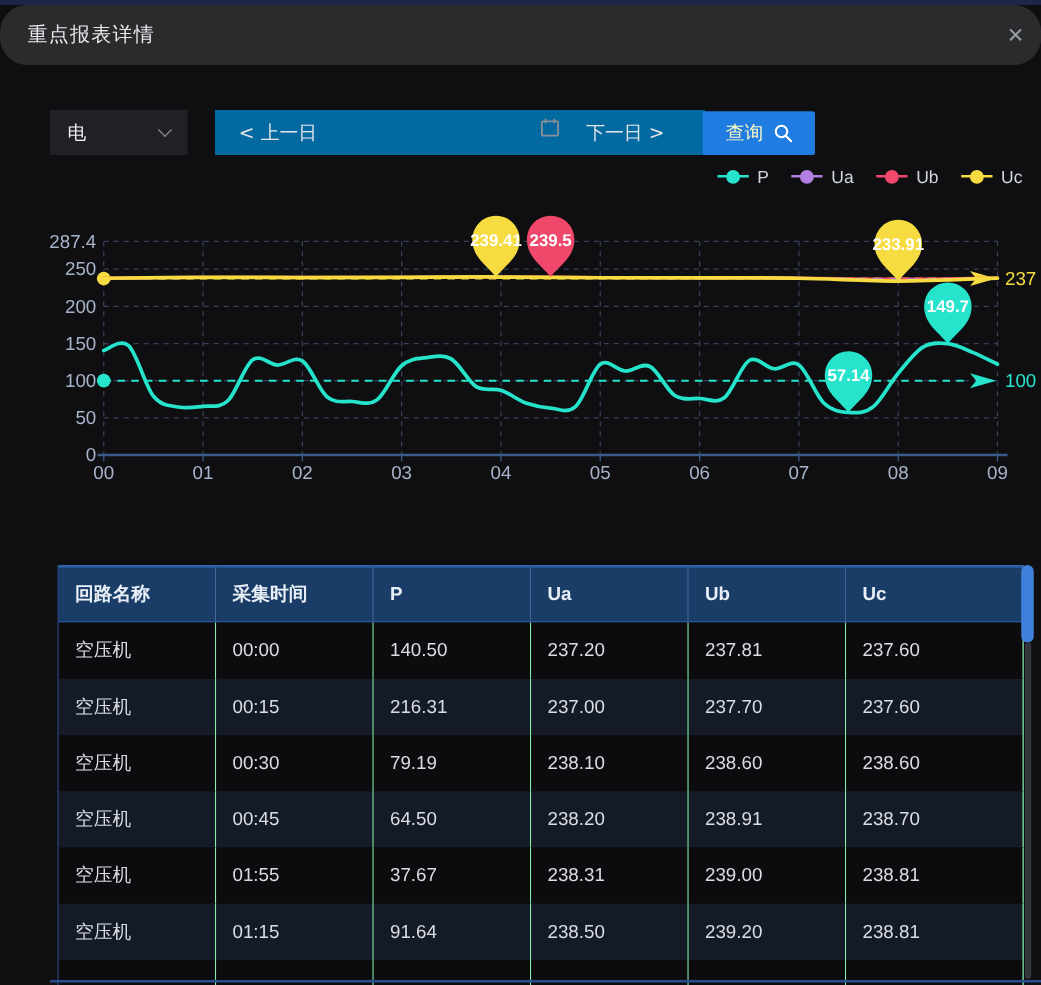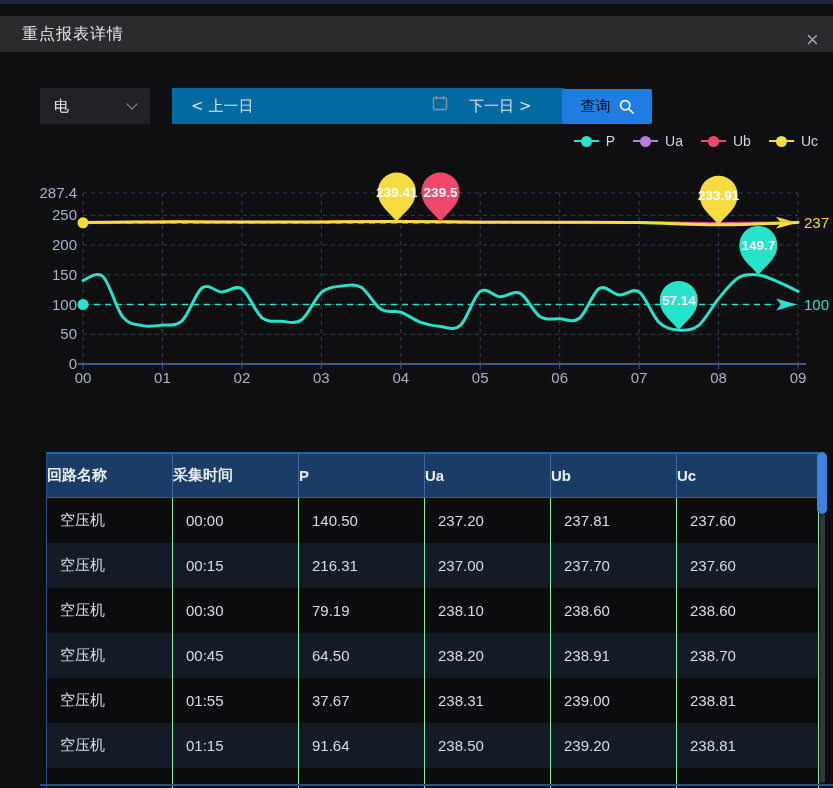--- a/index.html
+++ b/index.html
@@ -5,22 +5,22 @@
   * { margin:0; padding:0; box-sizing:border-box; }
   html,body { width:833px; height:788px; }
   body {
     position:relative; overflow:hidden;
     background:#0f0f12;
     font-family:"Liberation Sans", sans-serif;
     color:#e2e5e9;
   }
   .top-strip { position:absolute; left:0; top:0; width:833px; height:4px; background:#1f2546; }
   .titlebar {
-    position:absolute; left:0; top:16px; width:833px; height:36px;
-    background:#2b2b2e; display:flex; align-items:center;
+    position:absolute; left:0; top:4px; width:833px; height:48px;
+    background:#2b2b2e; display:flex; align-items:center;border-radius:22px;
   }
   .titlebar .title { margin-left:22px; font-size:16px; color:#e6e8ea; letter-spacing:1px; }
   .close-btn {
     position:absolute; left:806px; top:0; height:48px; line-height:48px;
     font-size:22px; color:#9aa0a8; cursor:pointer;
   }
   
   .select-box {
     position:absolute; left:40px; top:88px; width:110px; height:36px;
     background:#202025; display:flex; align-items:center; cursor:pointer;
@@ -38,39 +38,39 @@
   .nav-btn { cursor:pointer; white-space:nowrap; }
   .arrow-glyph { font-size:15px; color:#dfe2e7; padding:0 5px; font-family:"DejaVu Sans", sans-serif; }
   .prev-day { left:14px; }
   .date-display { left:97px; width:110px; cursor:pointer; }
   .calendar-wrap { left:260px; top:10px; height:16px; line-height:16px; cursor:pointer; }
   .next-day { left:297px; }
   .query-btn {
     position:absolute; left:562px; top:89px; width:90px; height:35px;
     background:#1f7ce0; border:none; border-radius:2px; cursor:pointer;
     display:flex; align-items:center; justify-content:center; gap:8px;
-    color:#000000; font-size:15px; font-family:inherit;
+    color:#fef9c3; font-size:15px; font-family:inherit;
   }
   
   .legend { position:absolute; top:133px; right:15px; display:flex; gap:18px; align-items:center; }
   .legend-item { display:flex; align-items:center; gap:7px; cursor:pointer; }
   .legend-marker { position:relative; width:25px; height:2px; }
   .legend-dot { position:absolute; left:7px; top:-4px; width:11px; height:11px; border-radius:50%; }
   .legend-label { font-size:14px; color:#cfd6e0; }
   
   #chart { position:absolute; left:0; top:155px; width:833px; height:250px; }
   
   .report-table {
     position:absolute; left:46px; top:452px; width:772px;
     border-collapse:separate; border-spacing:0; table-layout:fixed;
     border-left:1px solid #2a4e88;
   }
   .report-table th {
     height:46px; background:#1a3d68; color:#e9eff7; font-size:15px; font-weight:bold;
-    text-align:left; 
+    text-align:left; padding-left:13px;
     border-right:1px solid #40699f; border-top:2px solid #2f63a8; border-bottom:1px solid #2d5ca6;
   }
   .report-table td {
     height:45px; font-size:15px; color:#d9dde3; text-align:left; padding-left:13px;
     border-right:1px solid #86efac;
   }
   .report-table tr.odd td { background:#0c0c0e; }
   .report-table tr.even td { background:#141b27; }
   .tbl-scrollbar { position:absolute; left:817px; top:452px; width:11px; height:331px; }
   .tbl-scroll-thumb { position:absolute; left:0; top:0; width:10px; height:62px; background:#3f80da; border-radius:5px; cursor:pointer; }

